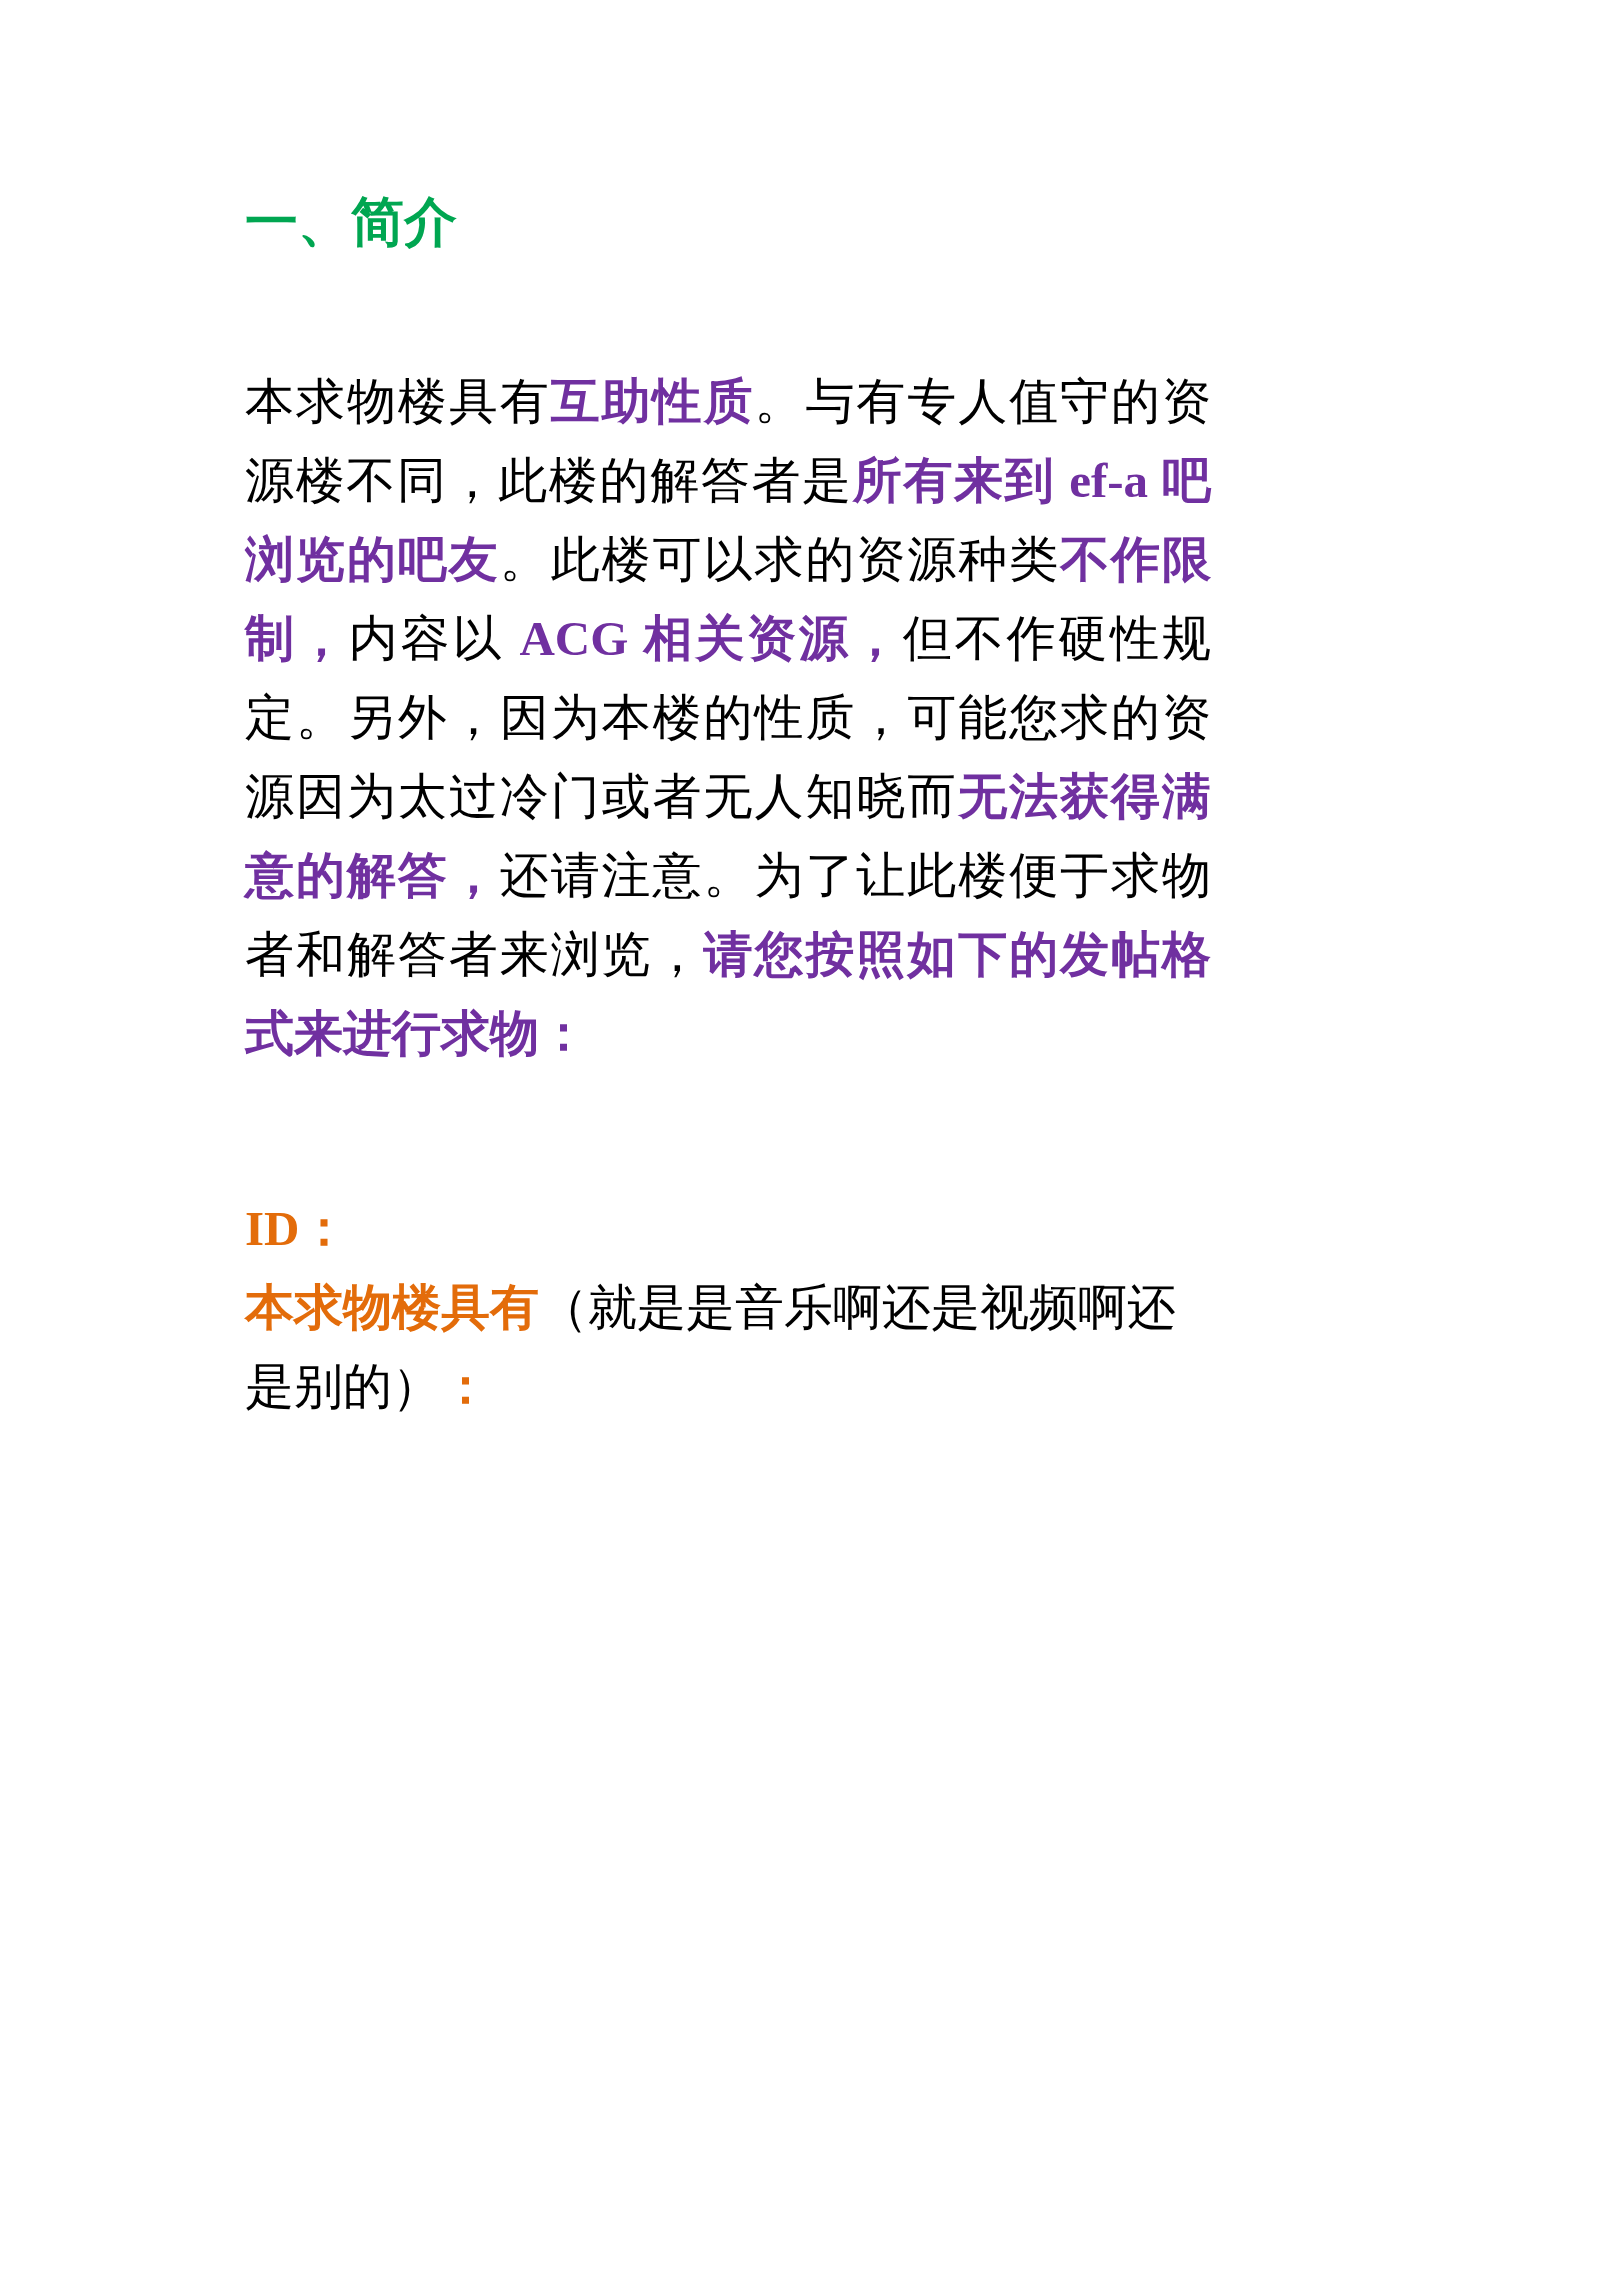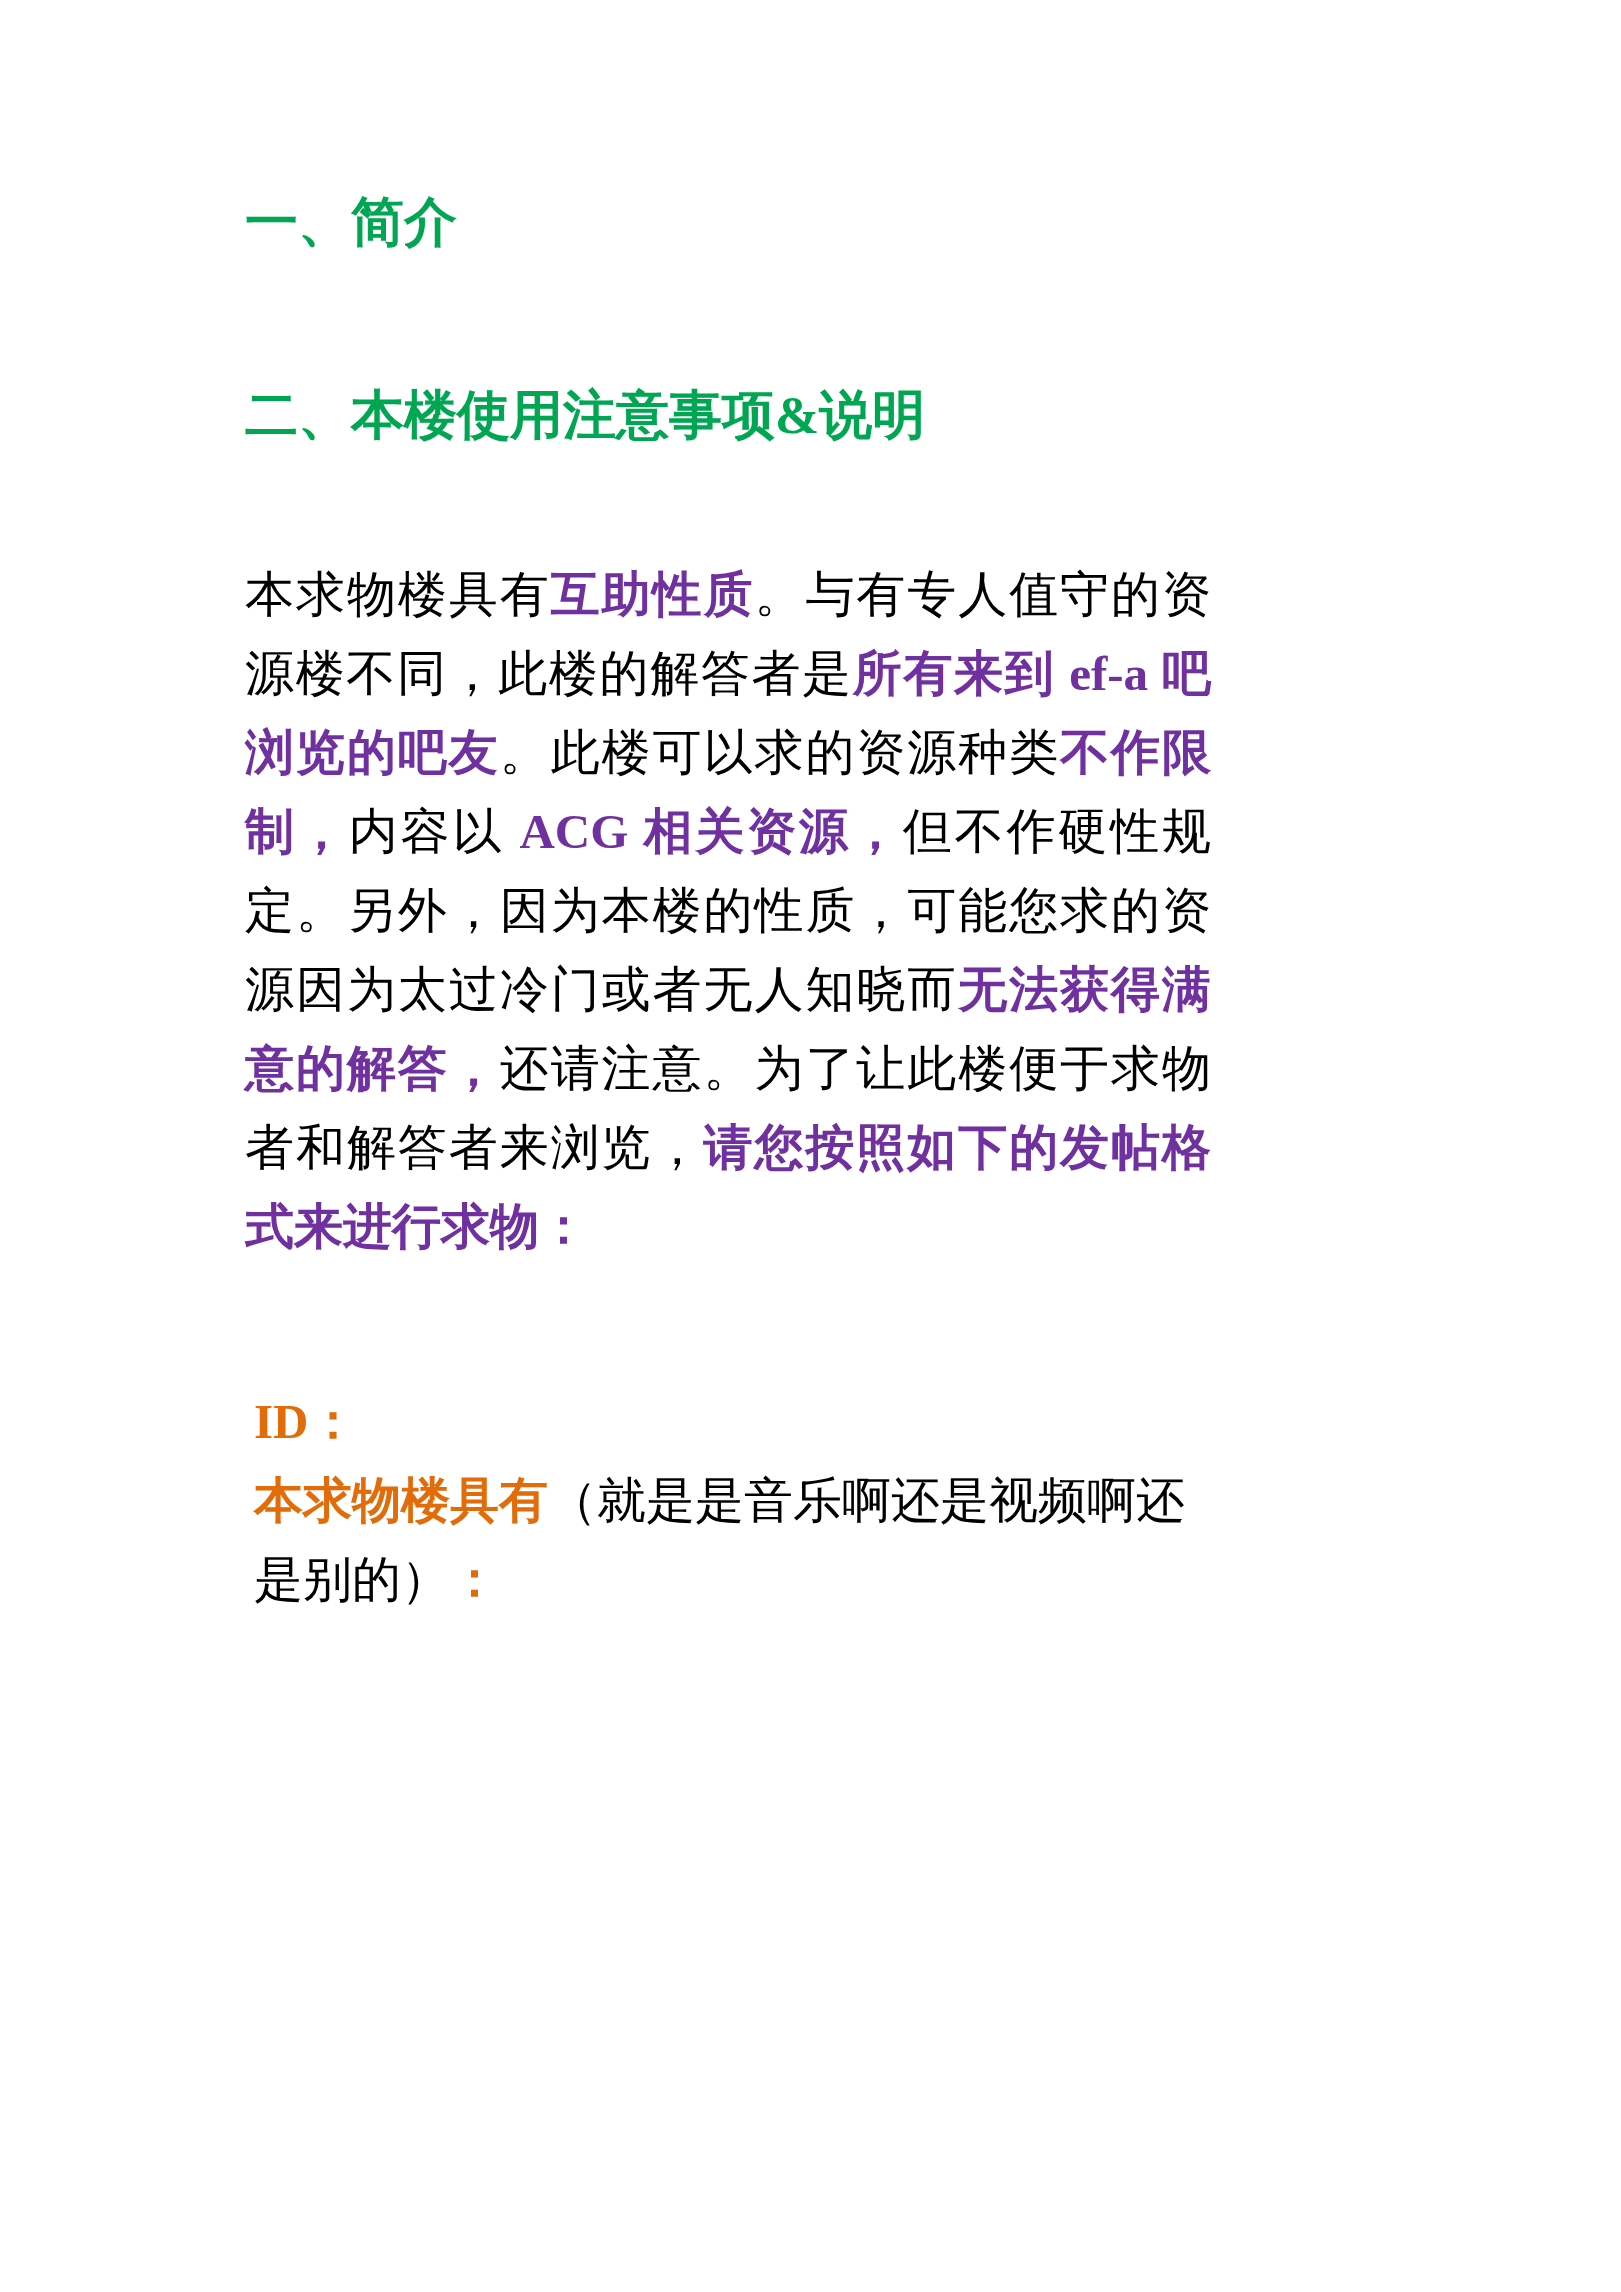--- a/index.html
+++ b/index.html
@@ -34,40 +34,39 @@
     text-align: justify;
     color: var(--body-black, #000000);
   }
   #p1 { margin-top: 123px; }
   #h2 { margin-top: 134px; }
   #p2 { margin-top: 110px; }
   .em {
     color: var(--emphasis-purple, #7030a0);
     font-weight: 700;
   }
-  .fmt { margin-top: 116px; margin-left: 9px; }
+  .fmt { margin-top: 116px; }
   .fmt p {
     font-size: 49px;
     line-height: 79px;
     margin: 0;
   }
   .orange {
     color: var(--label-orange, #e36c0a);
     font-weight: 700;
   }
 </style>
 </head>
 <body>
 
 <div class="page">
 
   <h2 class="sec-heading" id="h1">一、简介</h2>
 
 
-  <h2 class="sec-heading" id="h2">二、本楼使用注意事项&amp;说明</h2>
 
   <p class="body-par" id="p2"><span>本求物楼具有</span><span class="em">互助性质</span><span>。与有专人值守的资源楼不同，此楼的解答者是</span><span class="em">所有来到 ef-a 吧浏览的吧友</span><span>。此楼可以求的资源种类</span><span class="em">不作限制，</span><span>内容以 </span><span class="em">ACG 相关资源，</span><span>但不作硬性规定。另外，因为本楼的性质，可能您求的资源因为太过冷门或者无人知晓而</span><span class="em">无法获得满意的解答，</span><span>还请注意。为了让此楼便于求物者和解答者来浏览，</span><span class="em">请您按照如下的发帖格式来进行求物：</span></p>
 
   <div class="fmt">
     <p><span class="orange">ID：</span></p>
     <p><span class="orange">本求物楼具有</span><span>（就是是音乐啊还是视频啊还是别的）</span><span class="orange">：</span></p>
   </div>
 
 </div>
 

